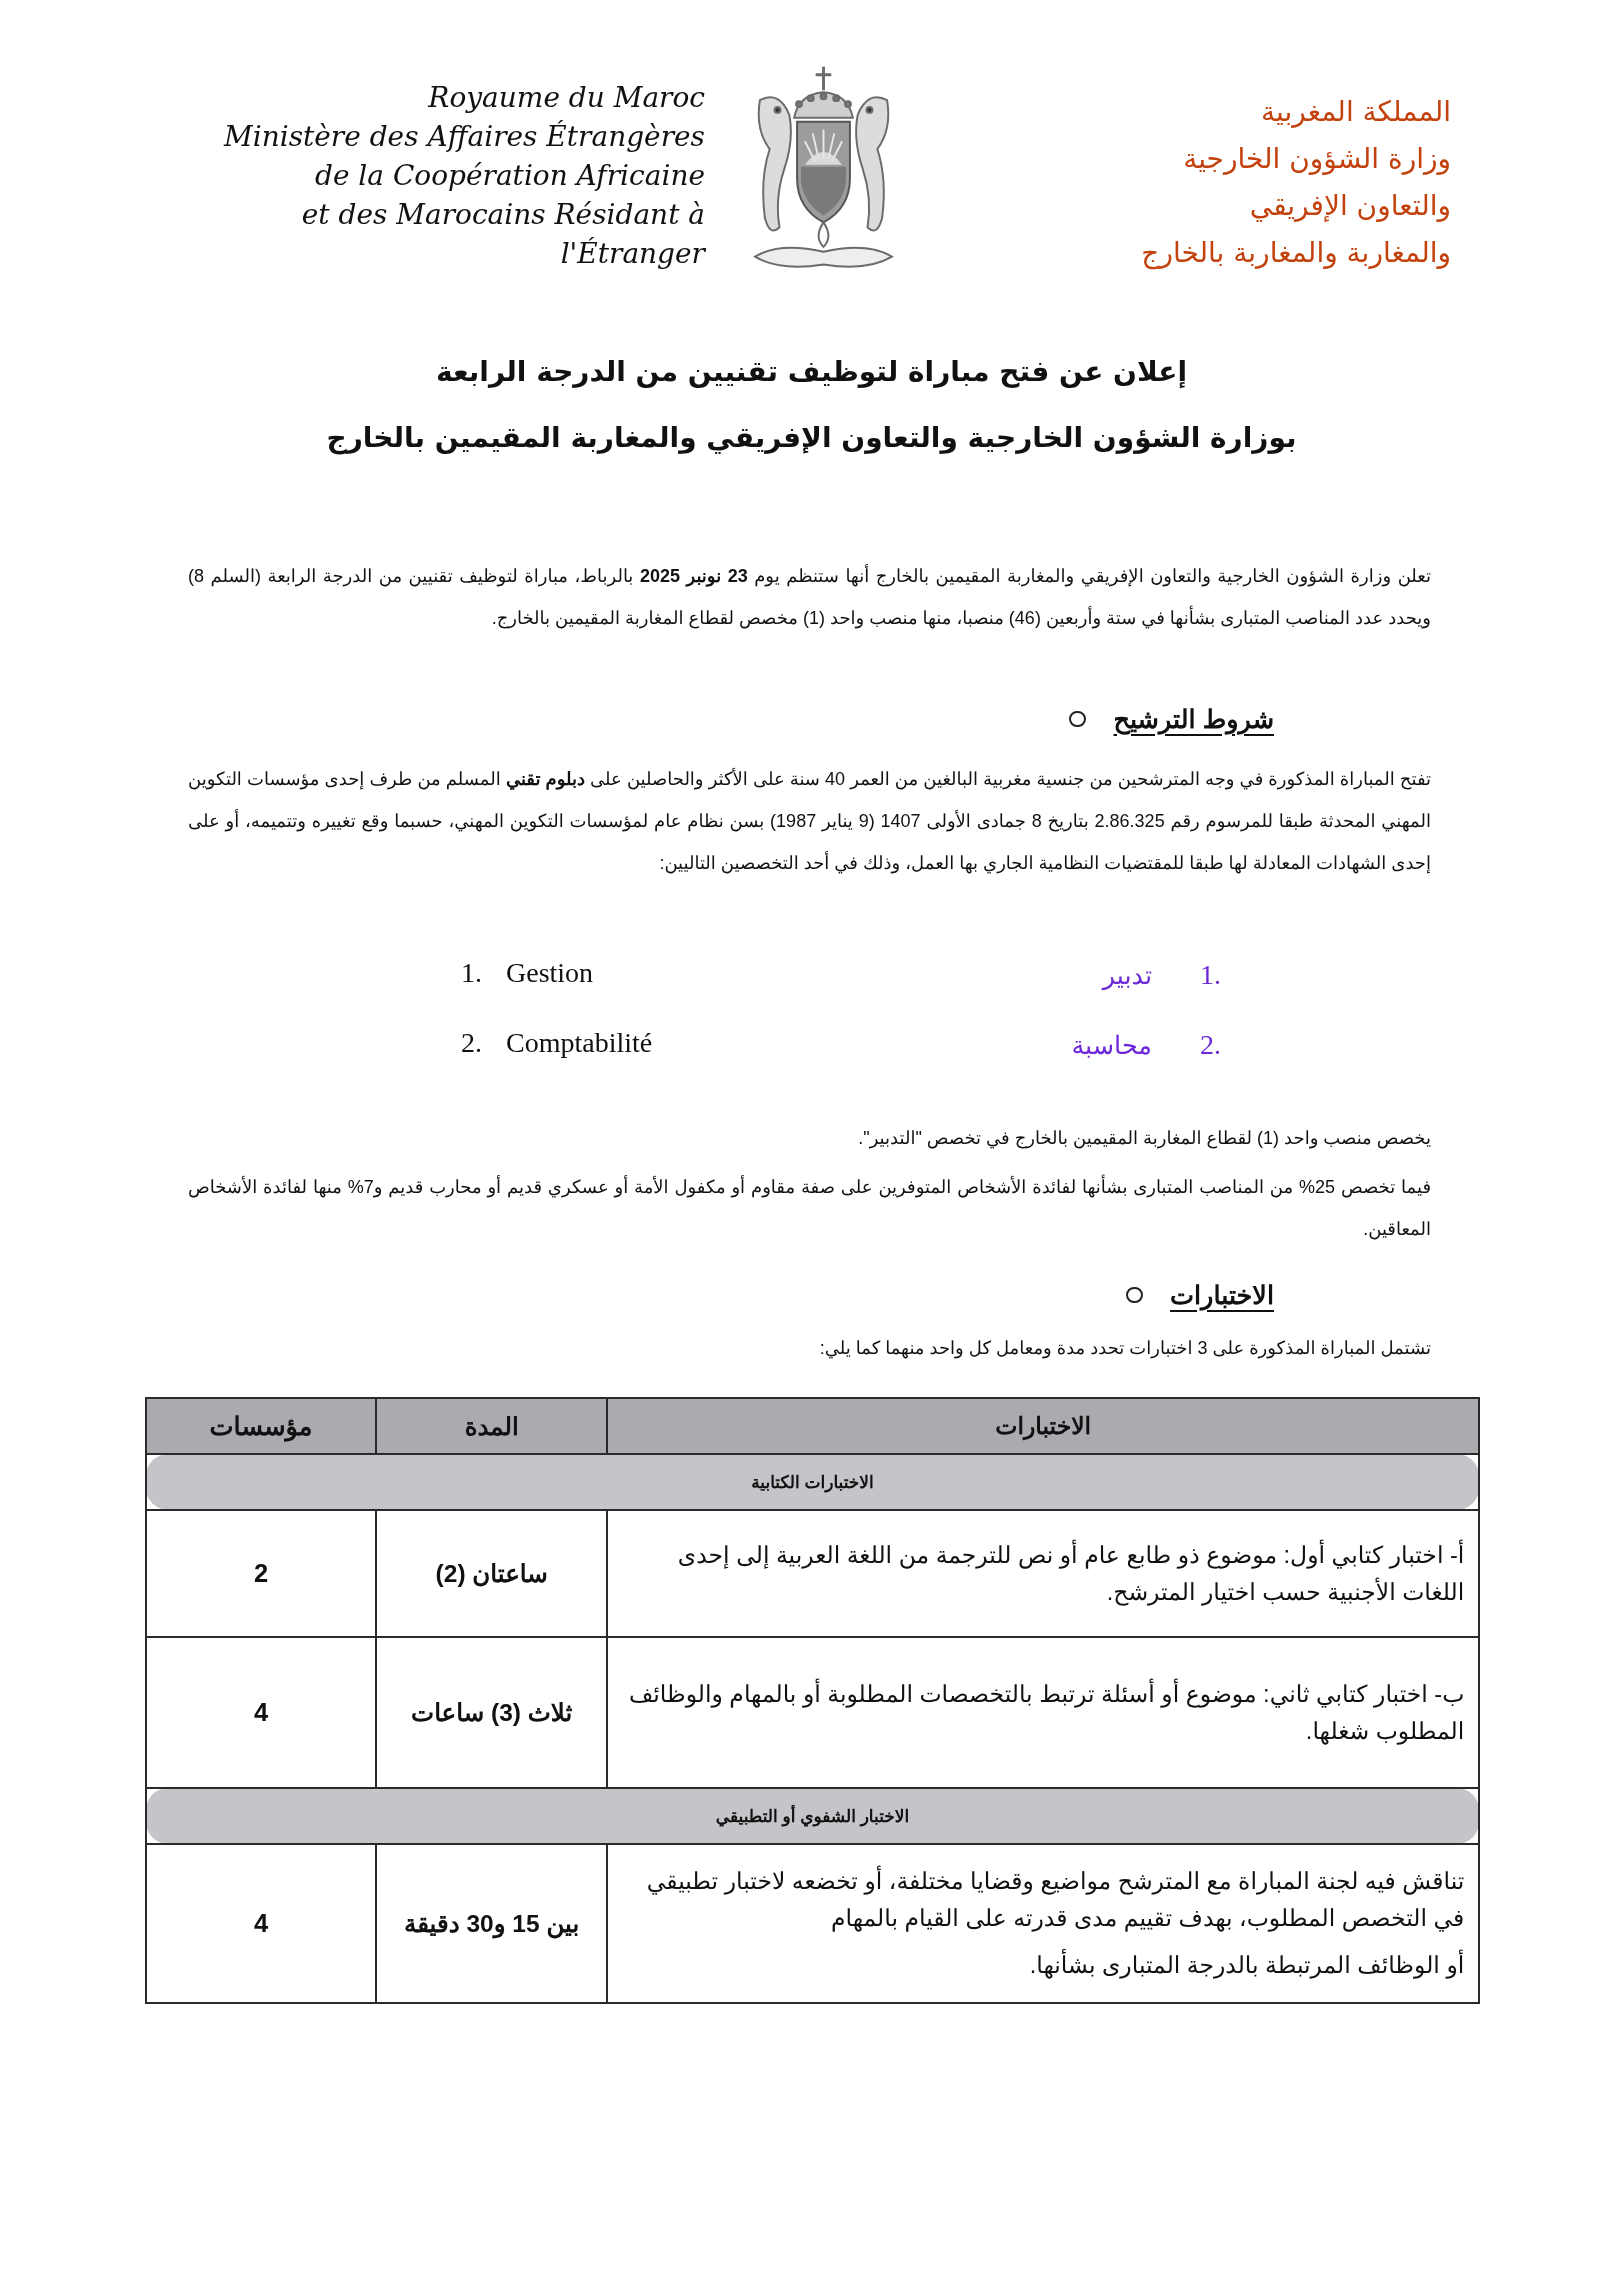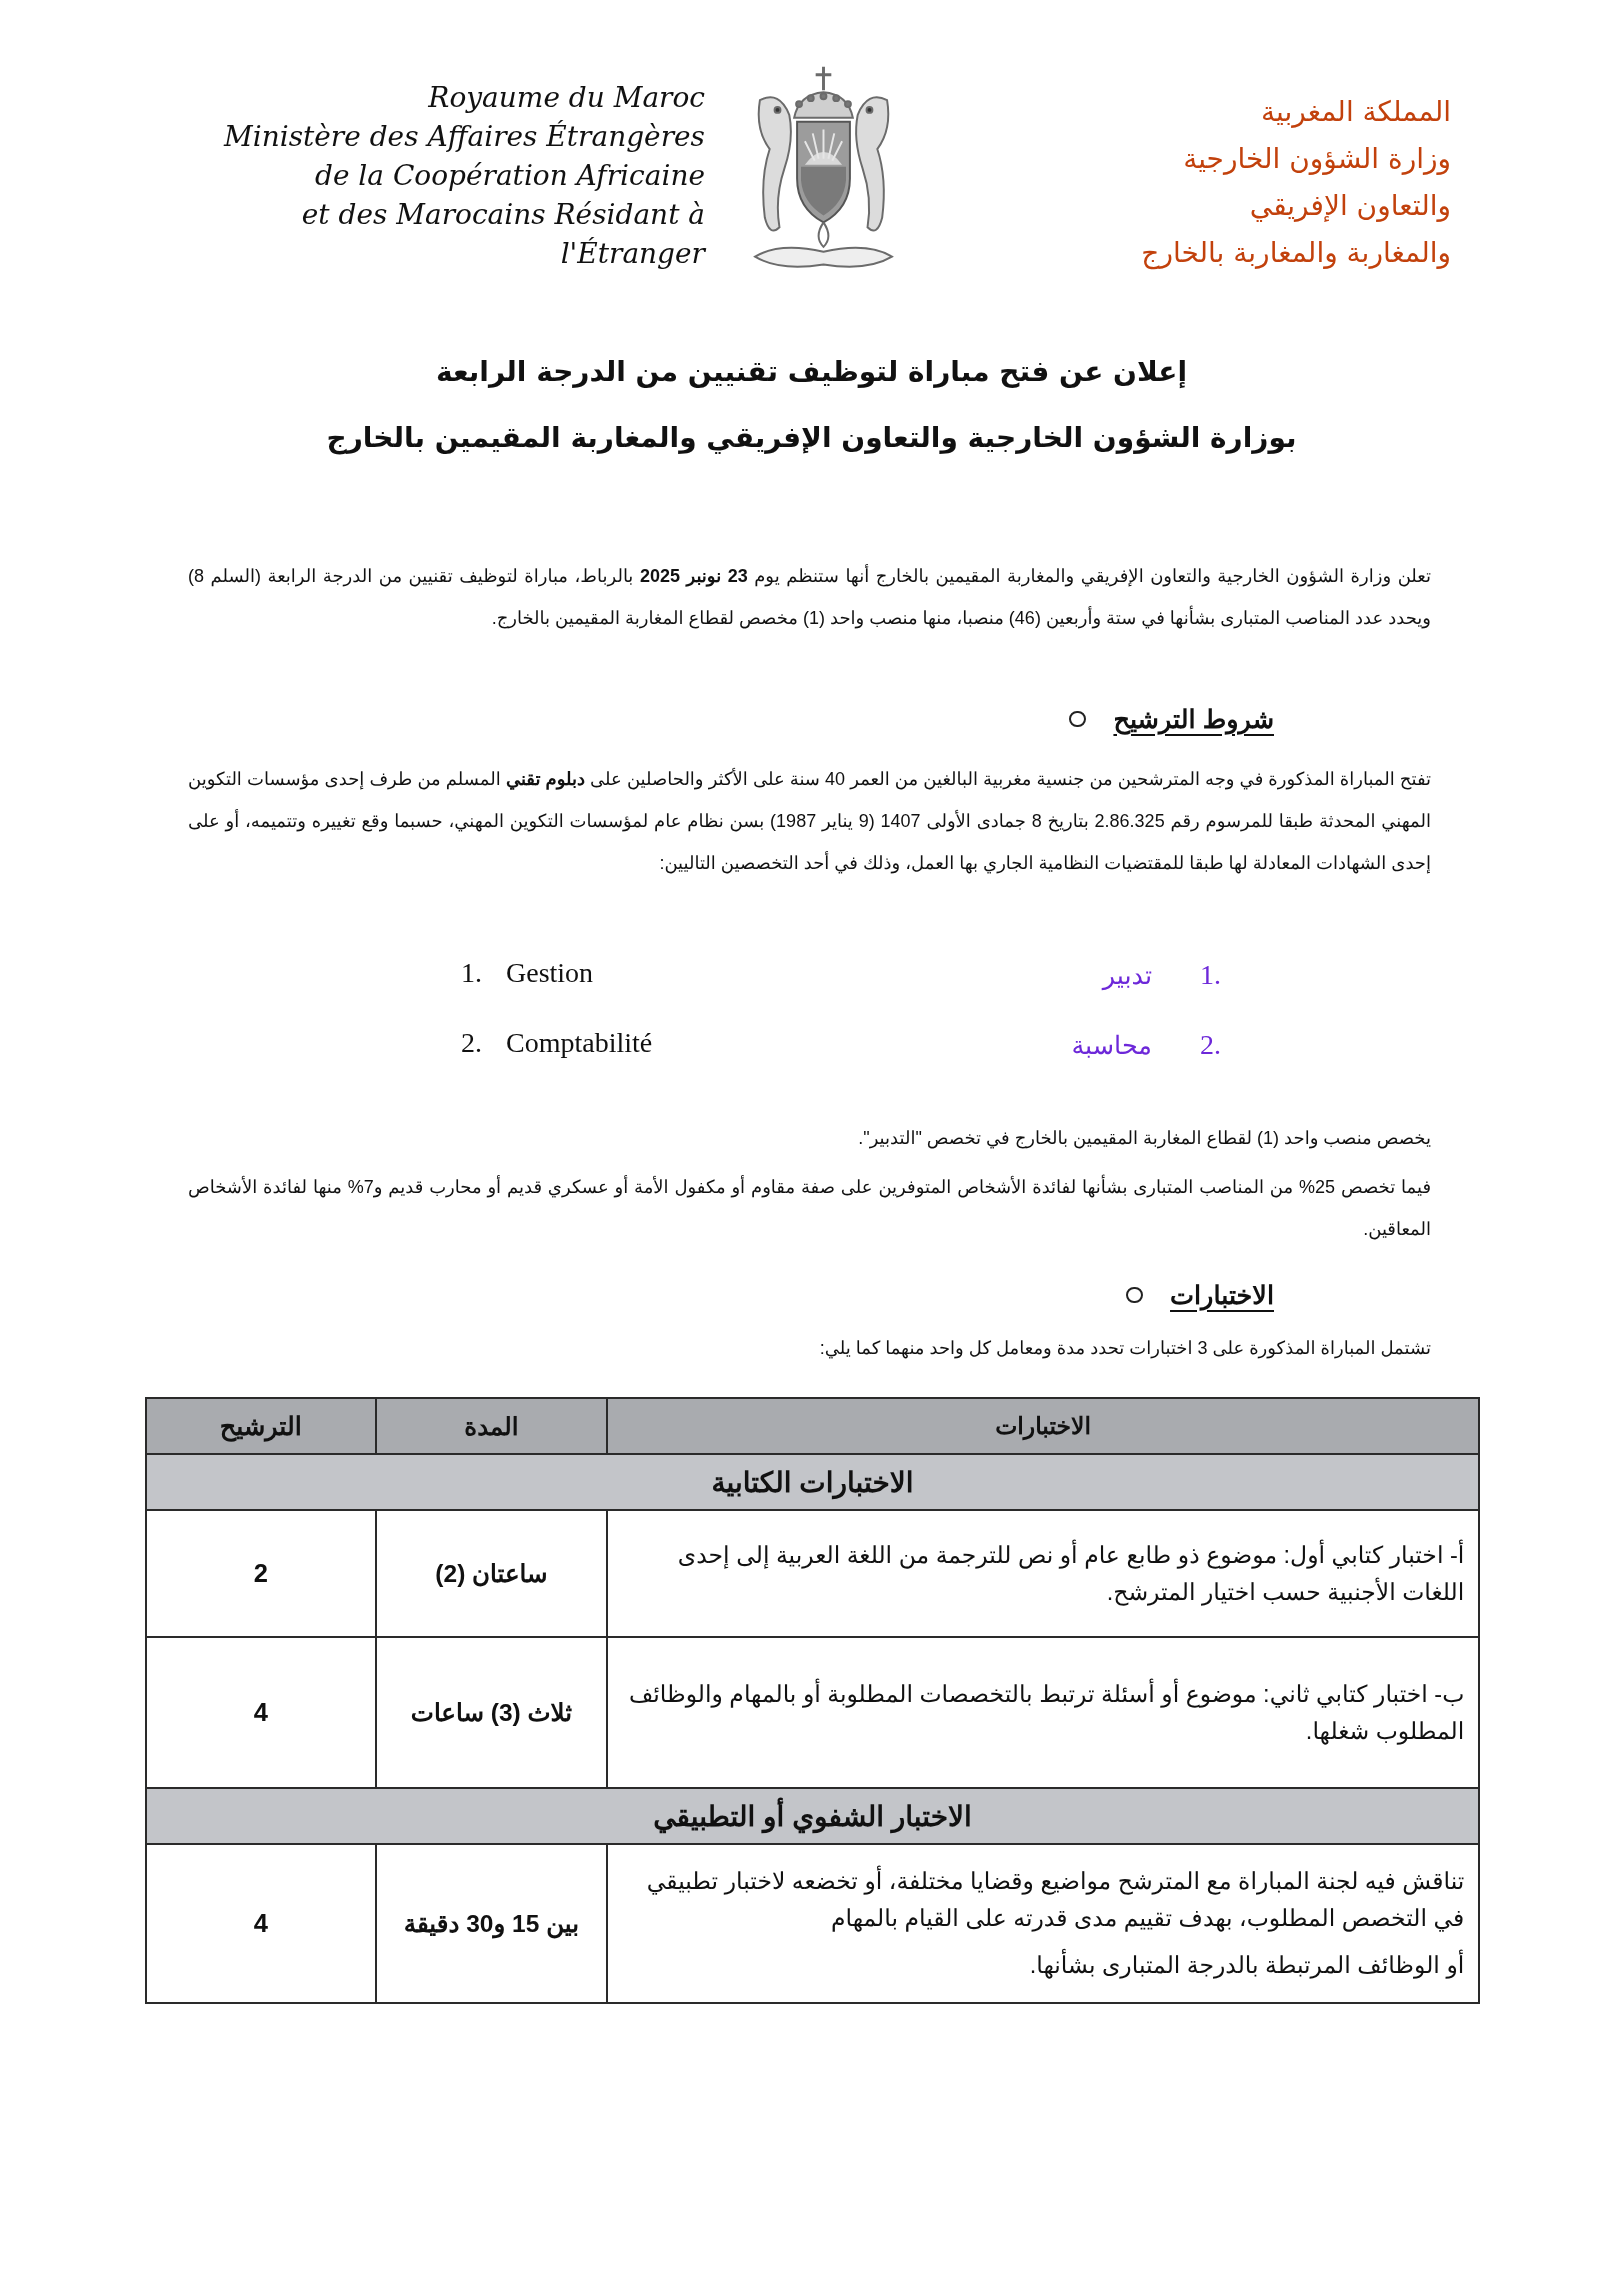--- a/index.html
+++ b/index.html
@@ -42,21 +42,21 @@
   .spec-ar { position: absolute; direction: rtl; font-family: "Liberation Sans", sans-serif; font-size: 25.5px; color: #6d28d9; }
   .spec-ar .num { display: inline-block; width: 69px; font-family: "Liberation Serif", serif; font-size: 28px; }
   .sf1 { top: 957px; } .sf2 { top: 1027px; }
   .sa1 { right: 402px; top: 959px; } .sa2 { right: 402px; top: 1029px; }
 
   
   .exam-table { position: absolute; left: 145px; top: 1397px; width: 1335px; border-collapse: collapse; direction: rtl;
     font-family: "Liberation Sans", sans-serif; color: #111; }
   .exam-table td, .exam-table th { border: 2px solid #2a2a2a; padding: 0 13.7px; }
   .exam-table th { background: #a9abaf; height: 54px; font-size: 23.5px; font-weight: bold; }
-  .exam-table .section-row td { background: #c3c5c9; height: 54px; text-align: center; font-weight: bold; font-size: 28px; }
+  .exam-table .section-row td { background: #c3c5c9; height: 54px; text-align: center; font-weight: bold; font-size: 17px; border-radius: 22px; }
   .exam-table .c-test { width: 853px; text-align: right; font-size: 23.5px; line-height: 37px; }
   .exam-table .c-dur { width: 204px; text-align: center; font-weight: bold; font-size: 24.5px; }
   .exam-table .c-coef { width: 202px; text-align: center; font-weight: bold; font-size: 25.5px; }
   .exam-table tr.r1 td { height: 125px; }
   .exam-table tr.r2 td { height: 149px; }
   .exam-table tr.r3 td { height: 157px; }
   .exam-table .c-test .line2 { display: block; margin-top: 9.8px; }
 </style>
 </head>
 <body>
@@ -123,21 +123,21 @@
     <span class="lbl">الاختبارات</span>
     <span class="bullet"></span>
   </div>
   <div class="para p5">تشتمل المباراة المذكورة على 3 اختبارات تحدد مدة ومعامل كل واحد منهما كما يلي:</div>
 
   <table class="exam-table">
     <tbody>
         <tr>
       <th class="c-test" style="text-align:center">الاختبارات</th>
       <th class="c-dur">المدة</th>
-      <th class="c-coef">الترشيح</th>
+      <th class="c-coef">مؤسسات</th>
     </tr>
     <tr class="section-row">
       <td colspan="3">الاختبارات الكتابية</td>
     </tr>
     <tr class="r1">
       <td class="c-test">أ- اختبار كتابي أول: موضوع ذو طابع عام أو نص للترجمة من اللغة العربية إلى إحدى اللغات الأجنبية حسب اختيار المترشح.</td>
       <td class="c-dur">ساعتان (2)</td>
       <td class="c-coef">2</td>
     </tr>
     <tr class="r2">

